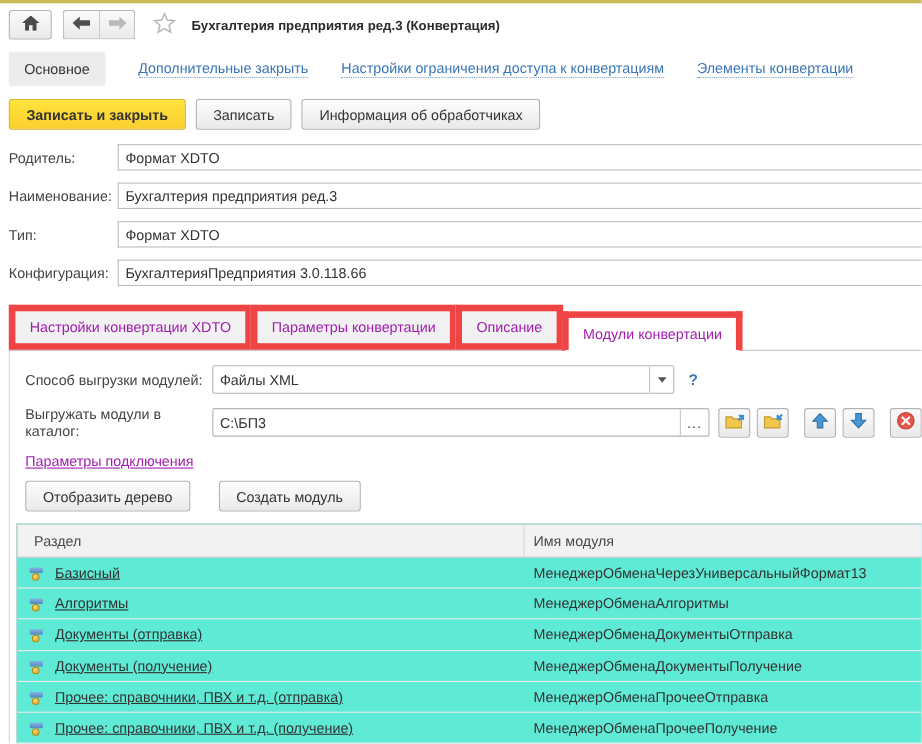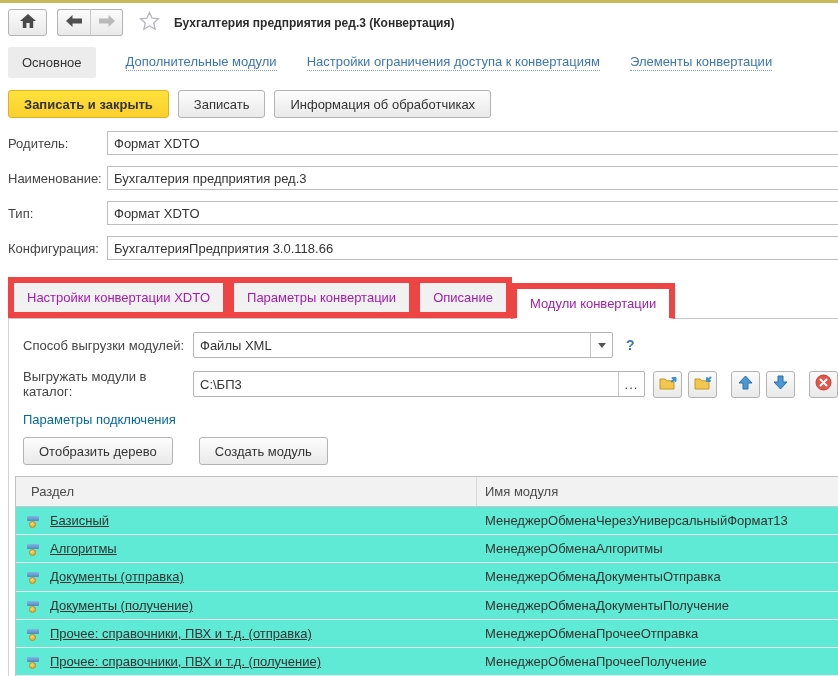--- a/index.html
+++ b/index.html
@@ -64,21 +64,21 @@
   .pathbox { width:463px; height:26px; border:1px solid #b5b5b5; border-radius:2px; background:#fff; display:flex; align-items:stretch; }
   .pathbox input { flex:1; border:none; outline:none; padding:0 6px; font-size:13px; color:#333;
     font-family:"Liberation Sans","DejaVu Sans",sans-serif; background:transparent; }
   .ellipsis-btn { width:26px; border-left:1px solid #c6c6c6; display:flex; align-items:center; justify-content:center;
     color:#444; cursor:pointer; letter-spacing:1px; }
   .icon-btn { width:29px; height:27px; flex:none; }
   .iconbar { display:flex; gap:6px; margin-left:8px; }
   .iconbar .gap { width:2px; }
 
   .link-row { margin:2px 0 10px 8px; }
-  .plain-link { color:#0369a1; cursor:pointer; }
+  .plain-link { color:#a21caf; text-decoration:underline; cursor:pointer; }
   .panel-buttons { display:flex; gap:26px; margin:0 0 11px 8px; }
 
   
   .grid { flex:1; border-top:1px solid #c2c2c2; border-left:1px solid #c2c2c2; min-height:0;
     display:flex; flex-direction:column; background:#5eead4; }
   .grid-header { display:flex; height:30px; background:#f2f2f2; border-bottom:1px solid #c6c6c6; flex:none; }
   .gh-cell { display:flex; align-items:center; color:#4a4a4a; }
   .gh-section { width:461px; flex:none; padding-left:15px; border-right:1px solid #d9d9d9; }
   .gh-module { flex:1; padding-left:8px; }
   .grid-row { display:flex; height:29px; border-bottom:1px solid #ececec; align-items:stretch; }
@@ -130,21 +130,21 @@
         <svg width="21" height="20" viewBox="0 0 21 20">
             <path d="M10.5 1.5 L13.1 7.2 L19.4 7.8 L14.7 12 L16.1 18.2 L10.5 15 L4.9 18.2 L6.3 12 L1.6 7.8 L7.9 7.2 Z" fill="#ffffff" stroke="#b7b7bf" stroke-width="1.4"></path>
           </svg>
       </span>
     </div>
     <div class="win-title">Бухгалтерия предприятия ред.3 (Конвертация)</div>
   </div>
 
   <div class="section-nav">
     <div class="section-current">Основное</div>
-    <span class="nav-link">Дополнительные модули</span>
+    <span class="nav-link">Дополнительные закрыть</span>
     <span class="nav-link">Настройки ограничения доступа к конвертациям</span>
     <span class="nav-link">Элементы конвертации</span>
   </div>
 
   <div class="cmdbar">
     <div class="btn btn-primary">Записать и закрыть</div>
     <div class="btn">Записать</div>
     <div class="btn">Информация об обработчиках</div>
   </div>
 

